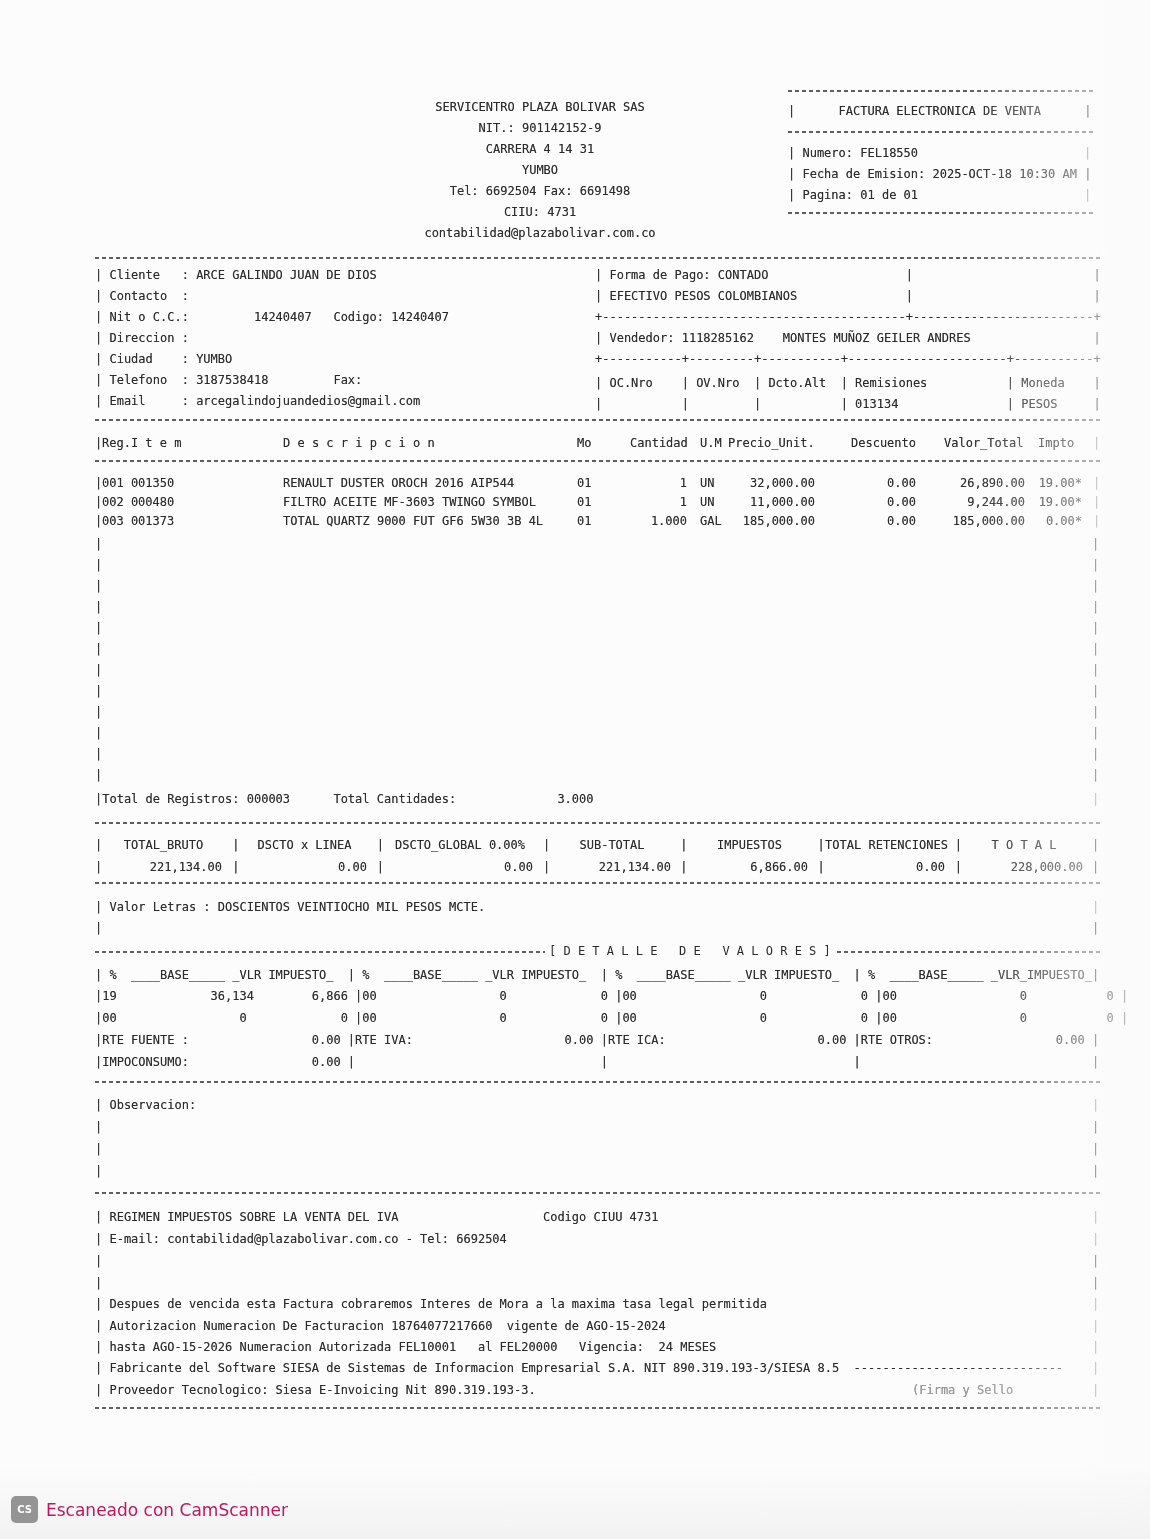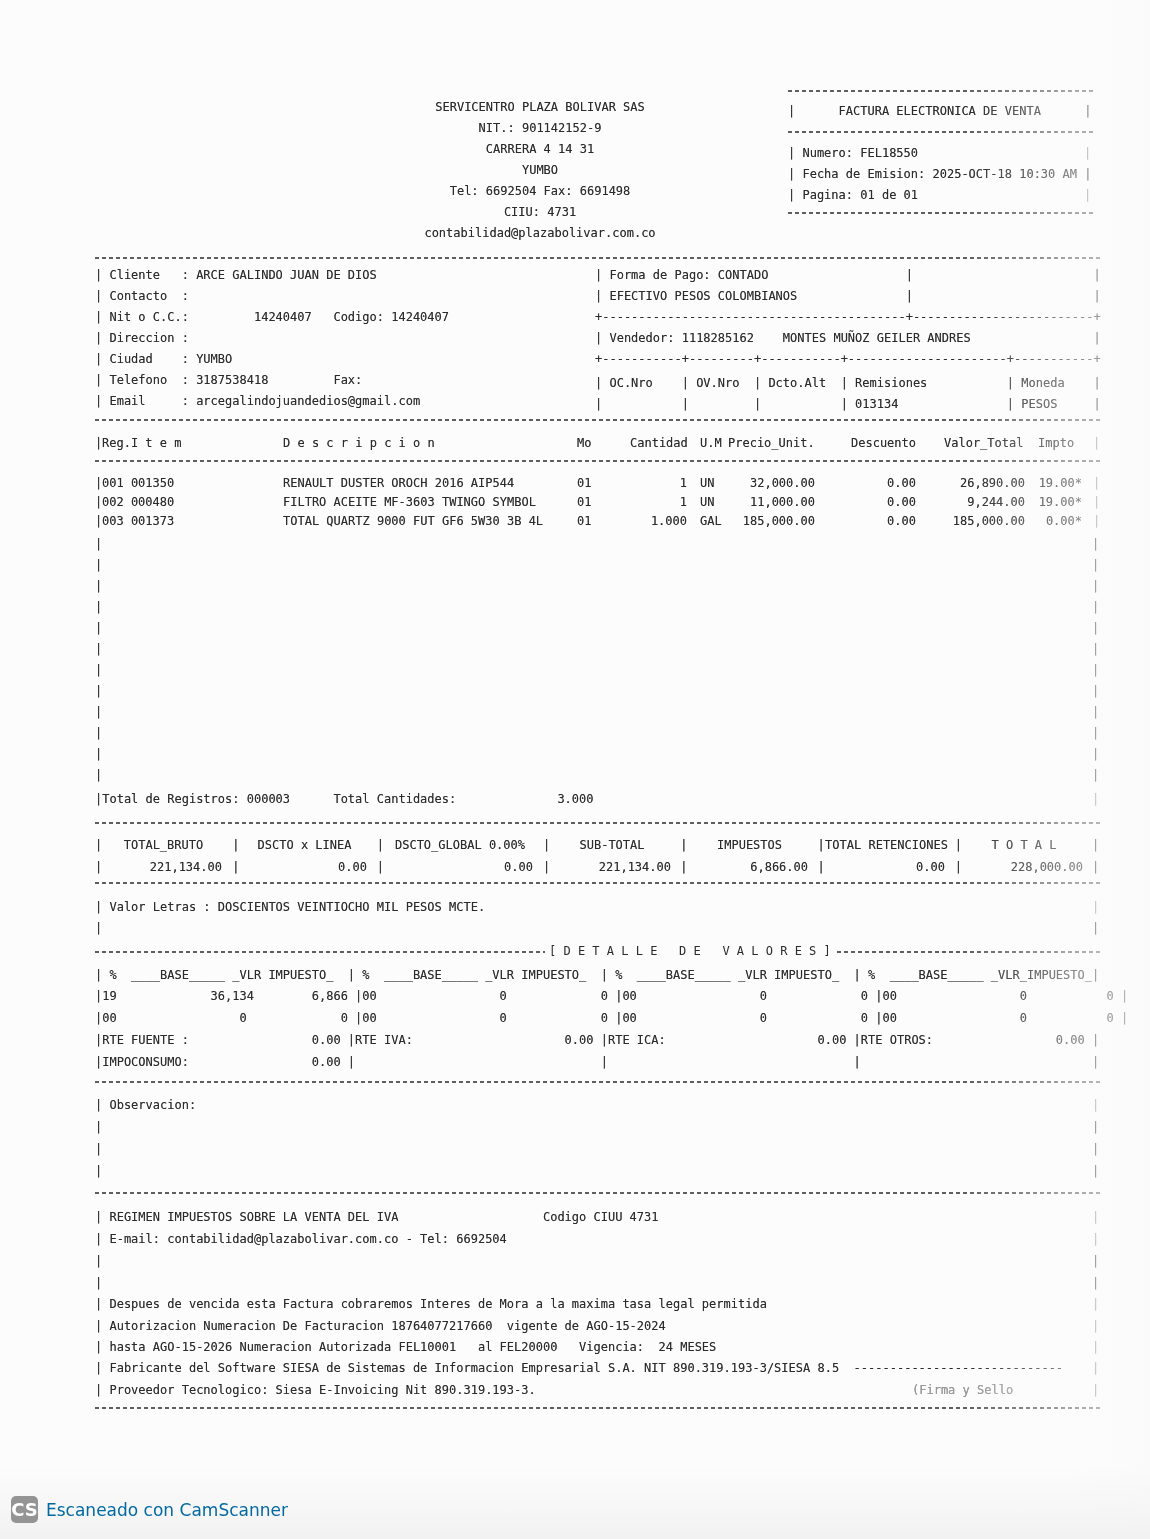--- a/index.html
+++ b/index.html
@@ -43,24 +43,24 @@
   .rp-inv{position:absolute;left:296px;top:0;color:#8f8f8f;}
   .faint{color:#8f8f8f;}
   .firma{position:absolute;left:817px;top:0;color:#9a9a9a;}
   .bracket{position:absolute;left:545px;top:944px;font-size:12px;color:#2b2b2b;
            white-space:pre;background:#fcfcfc;padding:0 4px;}
   .fade{position:absolute;inset:0;pointer-events:none;
         background:linear-gradient(90deg,rgba(252,252,252,0) 84%,rgba(252,252,252,.45) 93%,rgba(250,250,250,.72) 100%);}
   .bottom-band{position:absolute;left:0;top:1466px;width:1150px;height:73px;
                background:linear-gradient(180deg,rgba(248,248,248,0),#f2f2f3);}
   .cs-badge{position:absolute;left:11px;top:1496px;width:27px;height:27px;background:#949494;
-            border-radius:5px;color:#fff;font-family:"DejaVu Sans",sans-serif;font-size:18px;
+            border-radius:5px;color:#fff;font-family:"DejaVu Sans",sans-serif;font-size:10px;
             font-weight:bold;display:flex;align-items:center;justify-content:center;}
   .cs-text{position:absolute;left:46px;top:1500px;font-family:"DejaVu Sans",sans-serif;
-           font-size:17px;color:#0369a1;}
+           font-size:17px;color:#be185d;}
 </style>
 </head>
 <body>
 
 <div class="page">
 
   <div class="ln cblk" style="top:100px">SERVICENTRO PLAZA BOLIVAR SAS</div>
   <div class="ln cblk" style="top:121px">NIT.: 901142152-9</div>
   <div class="ln cblk" style="top:142px">CARRERA 4 14 31</div>
   <div class="ln cblk" style="top:163px">YUMBO</div>

